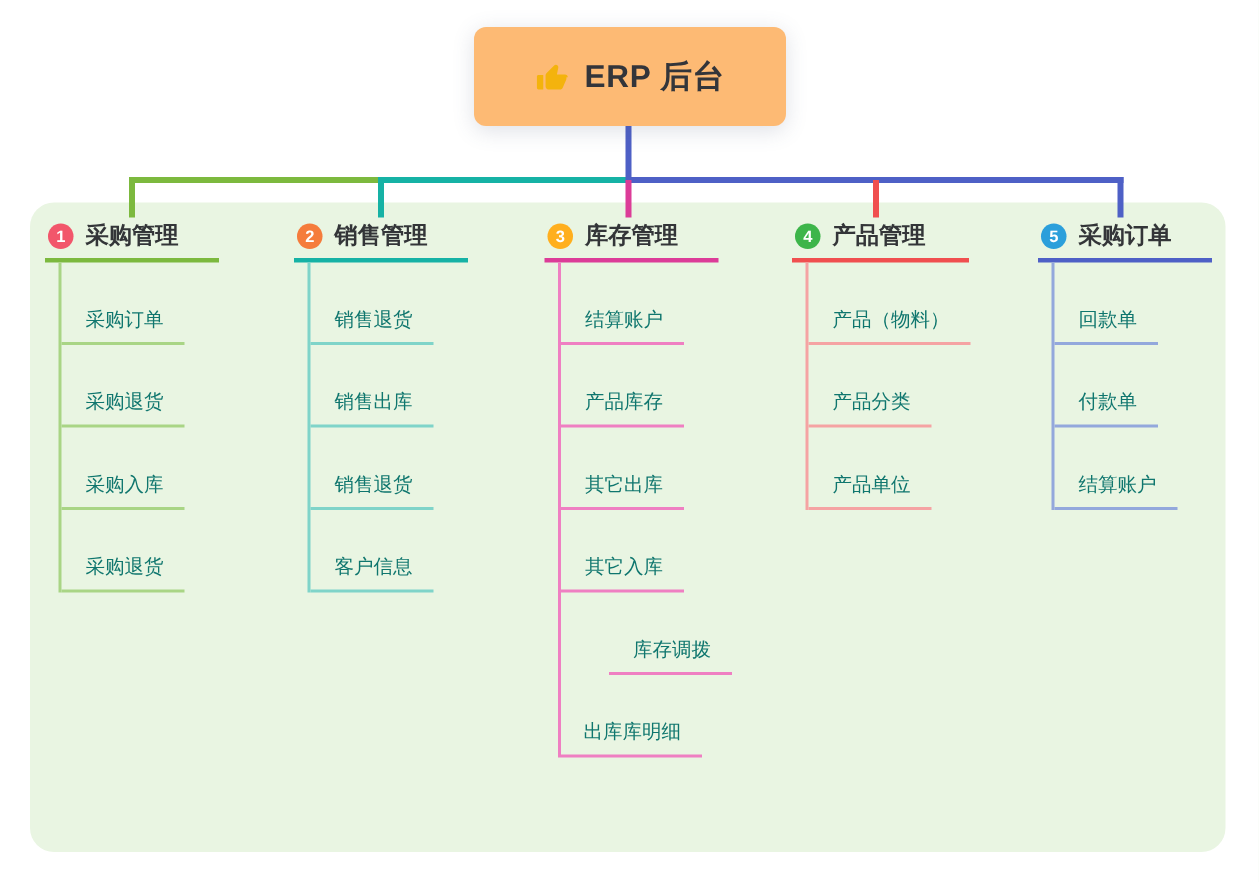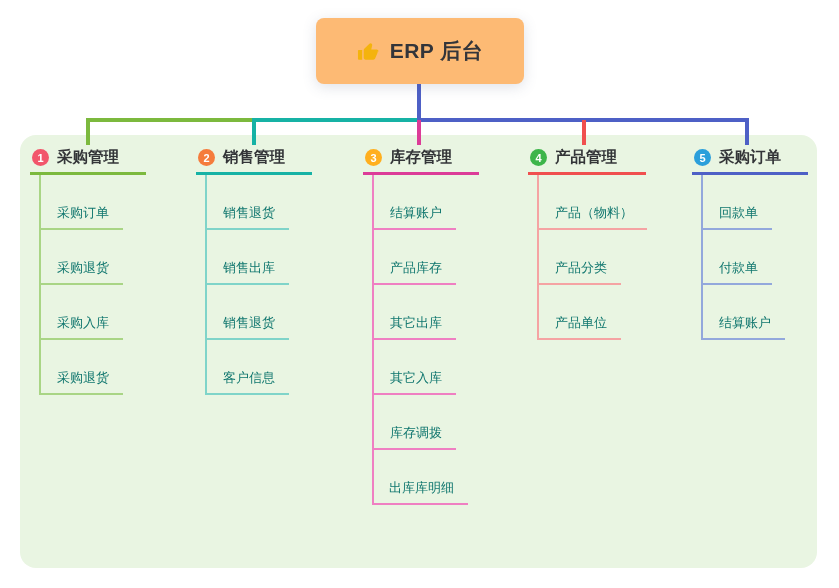--- a/index.html
+++ b/index.html
@@ -170,21 +170,21 @@
         </div>
       <div class="sub-item" style="border-bottom-color: rgb(239, 127, 194);">
           <span>产品库存</span>
         </div>
       <div class="sub-item" style="border-bottom-color: rgb(239, 127, 194);">
           <span>其它出库</span>
         </div>
       <div class="sub-item" style="border-bottom-color: rgb(239, 127, 194);">
           <span>其它入库</span>
         </div>
-      <div class="sub-item" style="border-bottom-color: rgb(239, 127, 194);">
+      <div class="sub-item" style="border-bottom-color: rgb(239, 127, 194); margin-left: 32px;">
           <span>库存调拨</span>
         </div>
       <div class="sub-item" style="border-bottom-color: rgb(239, 127, 194); padding-left: 15px;">
           <span>出库库明细</span>
         </div>
     </div>
   </div>
 
   <div class="branch" style="left:528px; top:143px; width:118px;">
     <div class="branch-header" style="border-bottom-color: rgb(240, 79, 79);">

